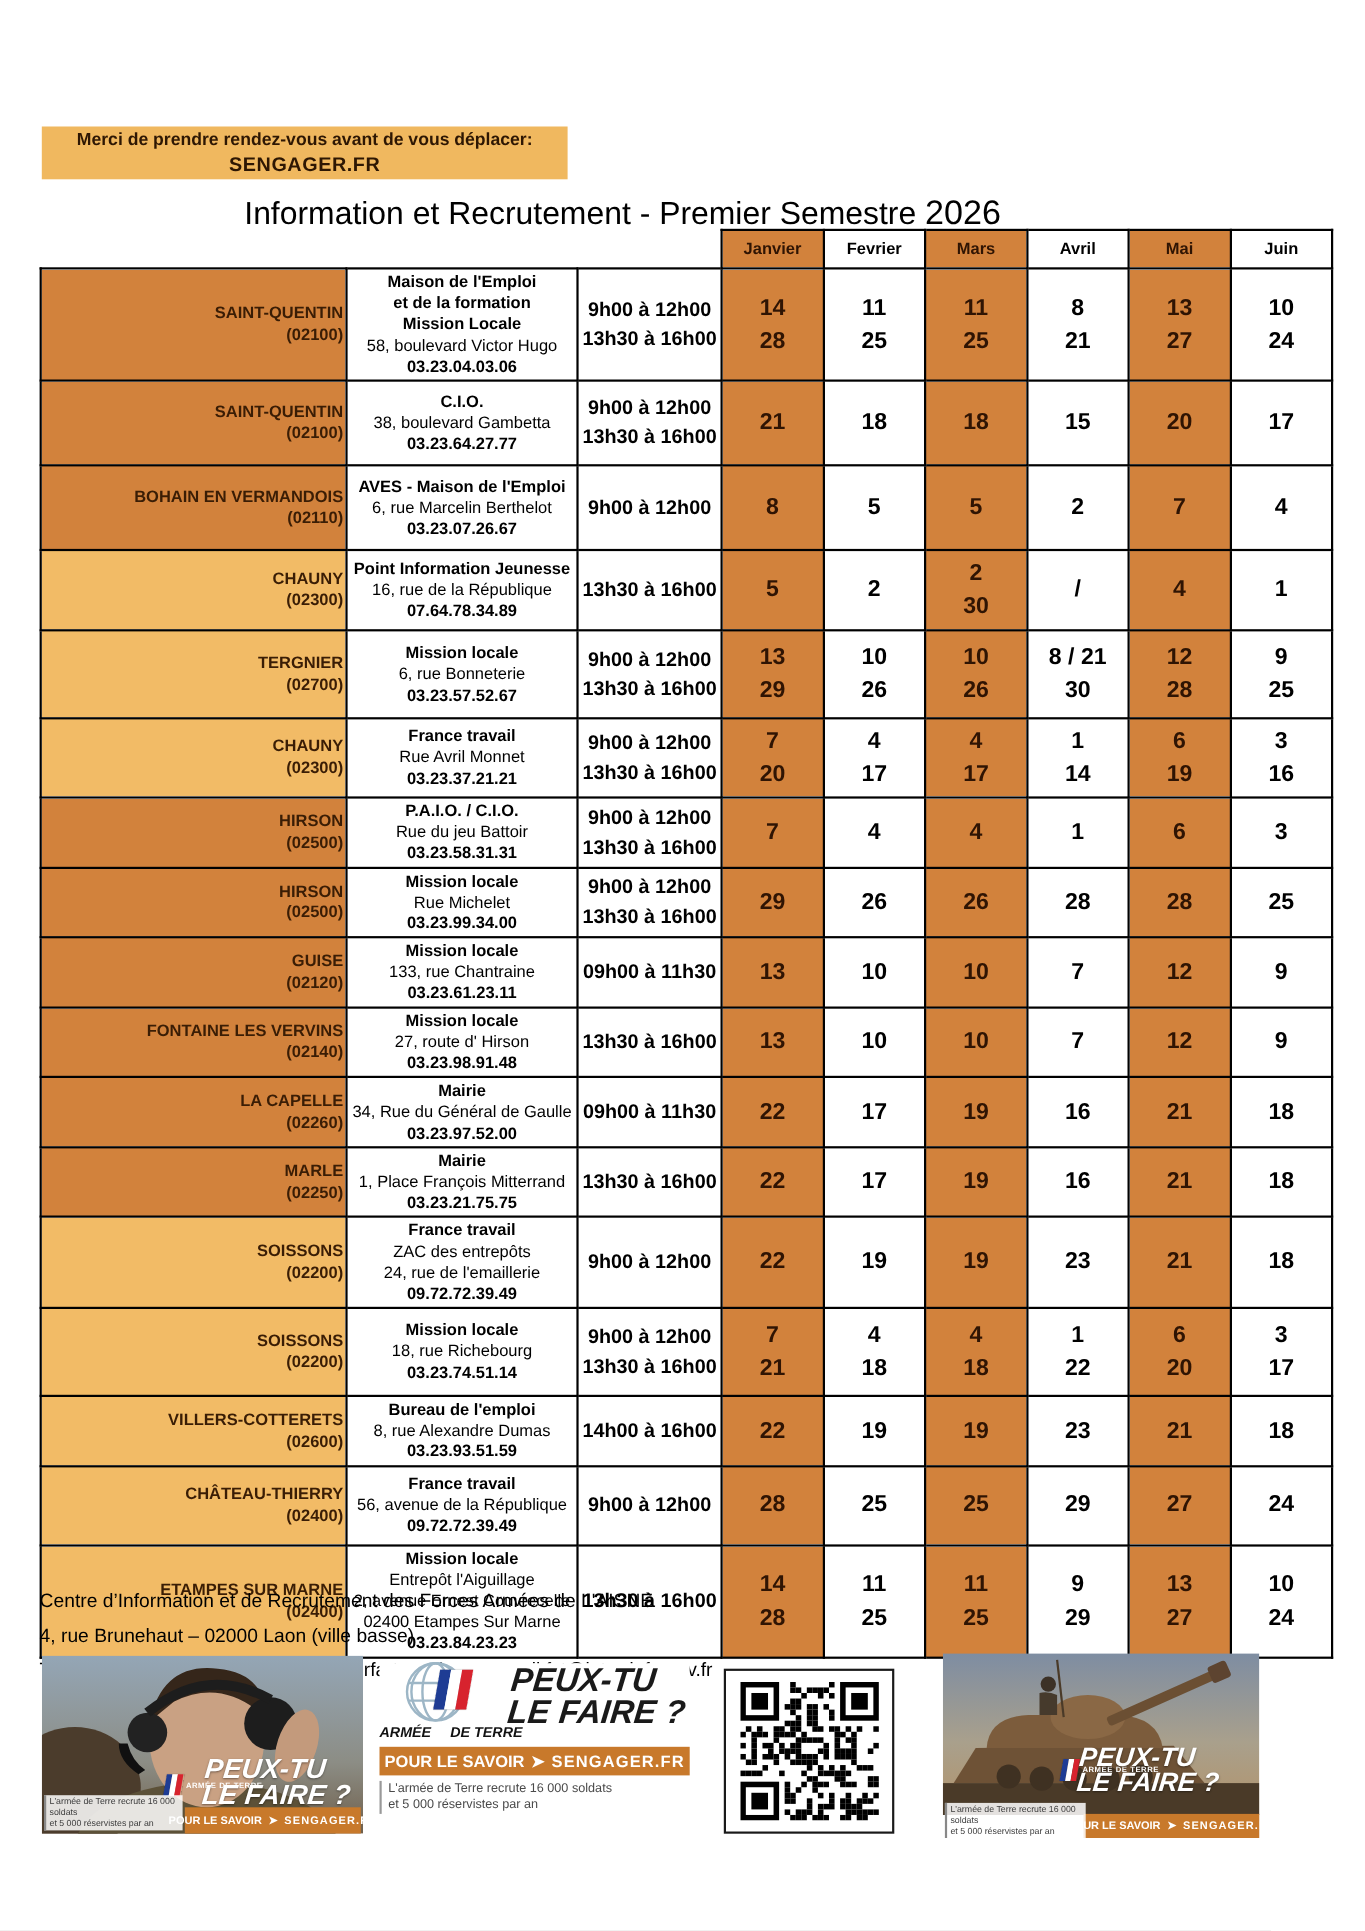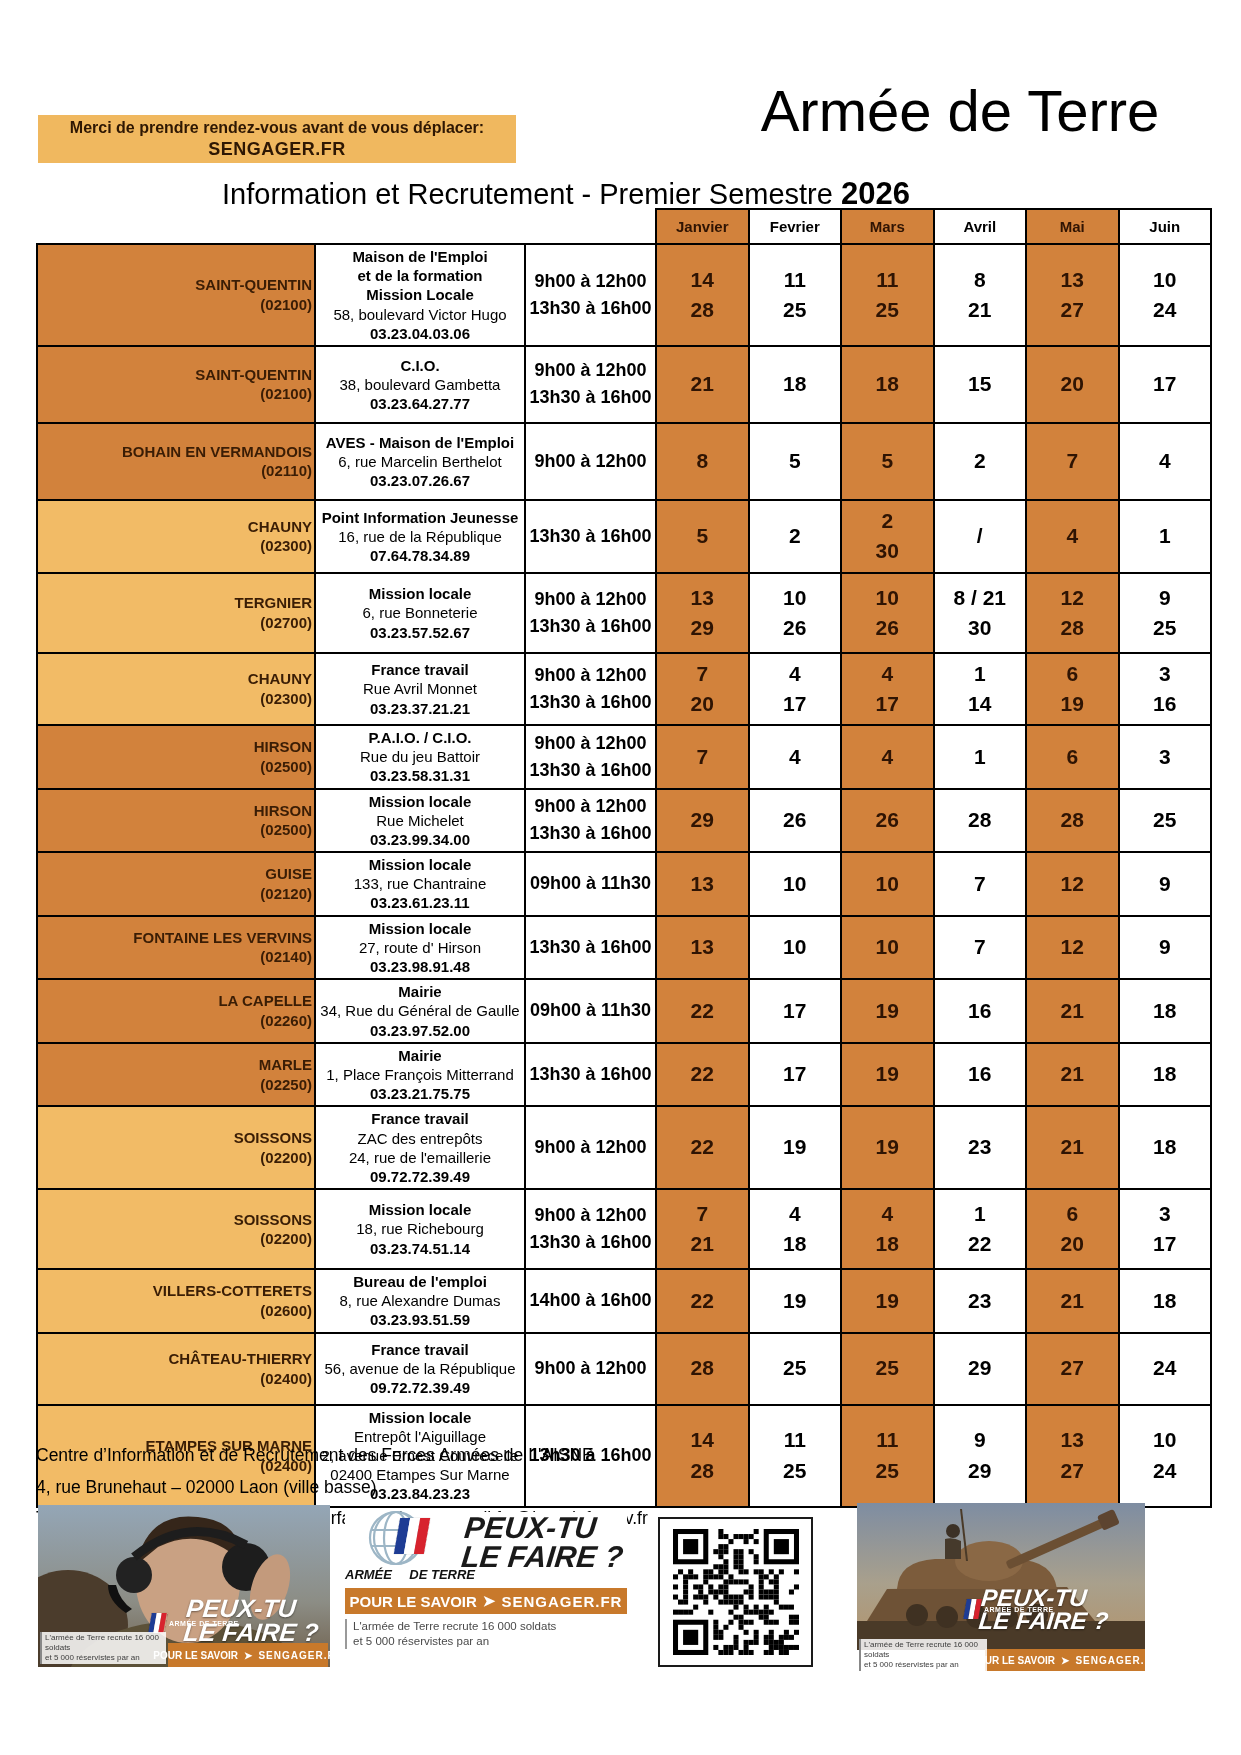--- a/index.html
+++ b/index.html
@@ -17,21 +17,21 @@
     position:absolute; left:38px; top:115px; width:478px; height:48px;
     background:#f0b85f; display:flex; flex-direction:column; justify-content:center;
     text-align:center;
   }
   .notice-line1{font-size:16px; font-weight:bold; color:#2e1703;}
   .notice-line2{font-size:18px; font-weight:bold; color:#2e1703; letter-spacing:.5px; margin-top:2px;}
   .subtitle{
     position:absolute; left:36px; top:176px; width:1060px;
     text-align:center; font-size:29px;
   }
-  .subtitle .year{font-weight:bold; font-size:31px;}
+  .subtitle .year{font-weight:normal; font-size:31px;}
   
   table.schedule{
     position:absolute; left:36px; top:208px; width:1174px;
     border-collapse:collapse; table-layout:fixed;
   }
   table.schedule td, table.schedule th{border:2.5px solid #000; padding:2px; overflow:hidden;}
   table.schedule td.spacer{border:none; background:transparent;}
   th.mh{height:29px; font-size:15px; font-weight:bold; color:#000;margin-top:26px;}
   th.mh.orange{background:#d2823c; color:#2f1403;}
   td.city{text-align:right; font-weight:bold; font-size:15px; color:#3a1d05; line-height:1.3;}
@@ -112,21 +112,20 @@
     position:absolute; left:658px; top:1517px; width:151px; height:146px;
     border:2.5px solid #1a1a1a; background:#fff;
     display:flex; align-items:center; justify-content:center;
   }
 </style>
 </head>
 <body>
 
 <div class="page">
 
-  <h1 class="main-title">Armée de Terre</h1>
 
   <div class="notice-box">
     <div class="notice-line1">Merci de prendre rendez-vous avant de vous déplacer:</div>
     <div class="notice-line2">SENGAGER.FR</div>
   </div>
 
   <div class="subtitle">
     <span>Information et Recrutement - Premier Semestre </span><span class="year">2026</span>
   </div>
 

